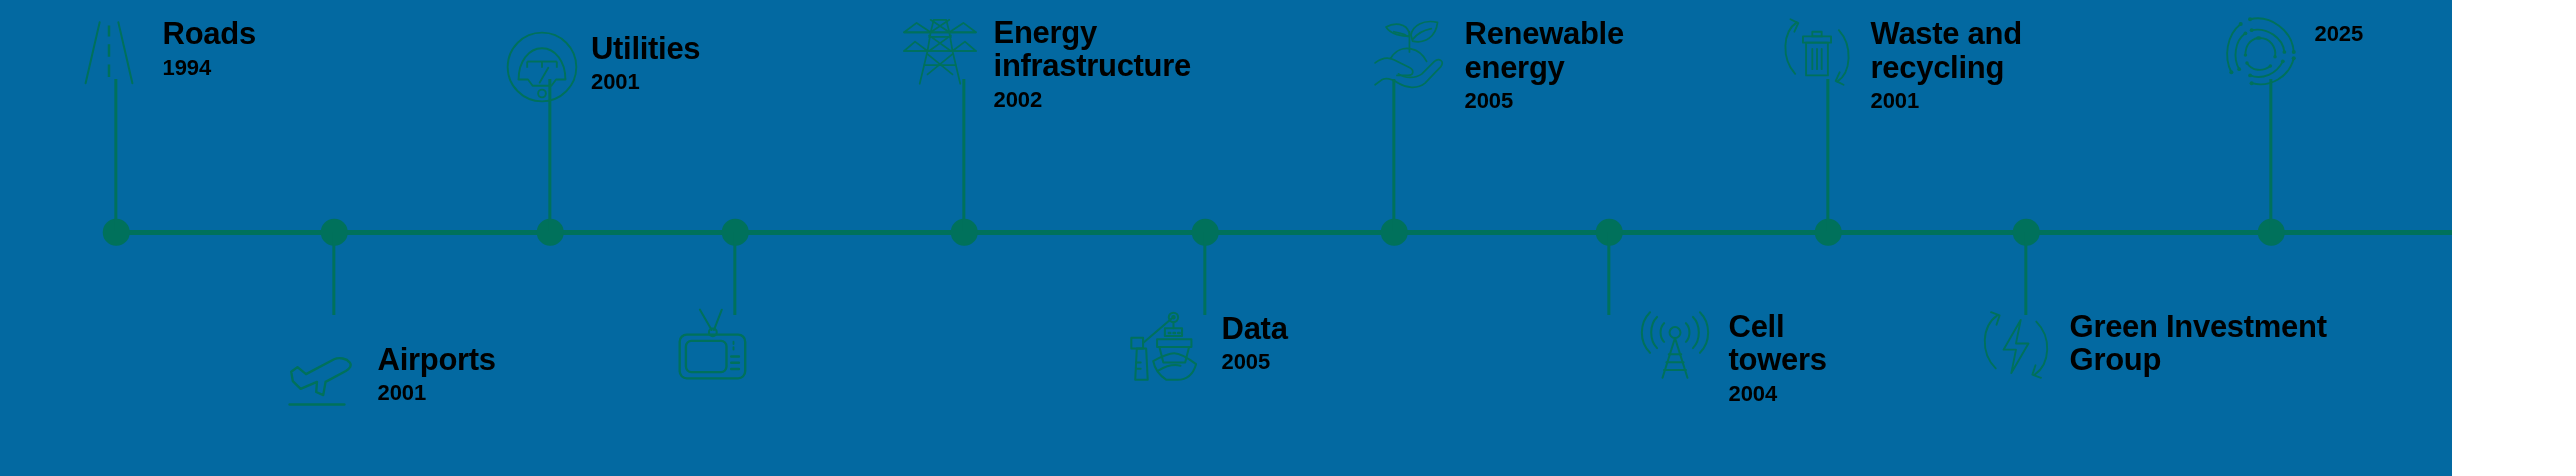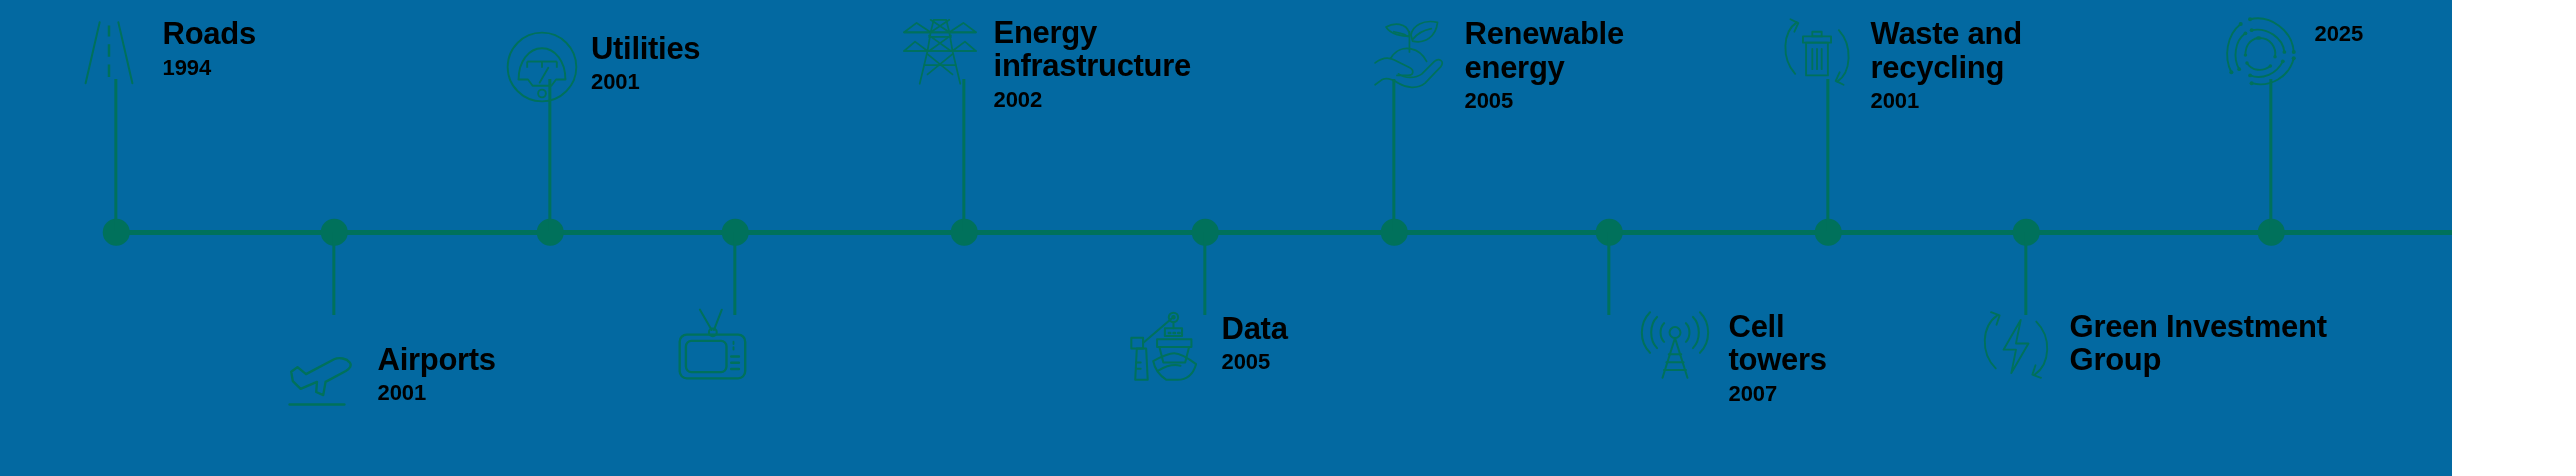--- a/index.html
+++ b/index.html
@@ -276,21 +276,21 @@
       <path d="M27 14 C17 24 17 44 27 54"></path>
       <path d="M73 14 C83 24 83 44 73 54"></path>
       <path d="M18 8 C4 22 4 46 18 60"></path>
       <path d="M82 8 C96 22 96 46 82 60"></path>
     </g>
   </svg>
 </div>
         <div class="entry-text">
           <div class="entry-title">Cell
 towers</div>
-          <div class="entry-year">2007</div>
+          <div class="entry-year">2004</div>
         </div>
       </div>
       <div class="entry above" style="left: 1778px; top: 13.2px;">
         <div class="entry-icon">
   <svg viewBox="0 0 100 100" fill="none" xmlns="http://www.w3.org/2000/svg">
     <g stroke="#00715B" stroke-width="2.4" fill="none" stroke-linecap="round" stroke-linejoin="round">
       <path d="M24 12 C6 24 4 58 22 78"></path>
       <path d="M16 8 L26 13 L21 24"></path>
       <path d="M76 88 C94 76 96 42 78 22"></path>
       <path d="M84 92 L74 87 L79 76"></path>

